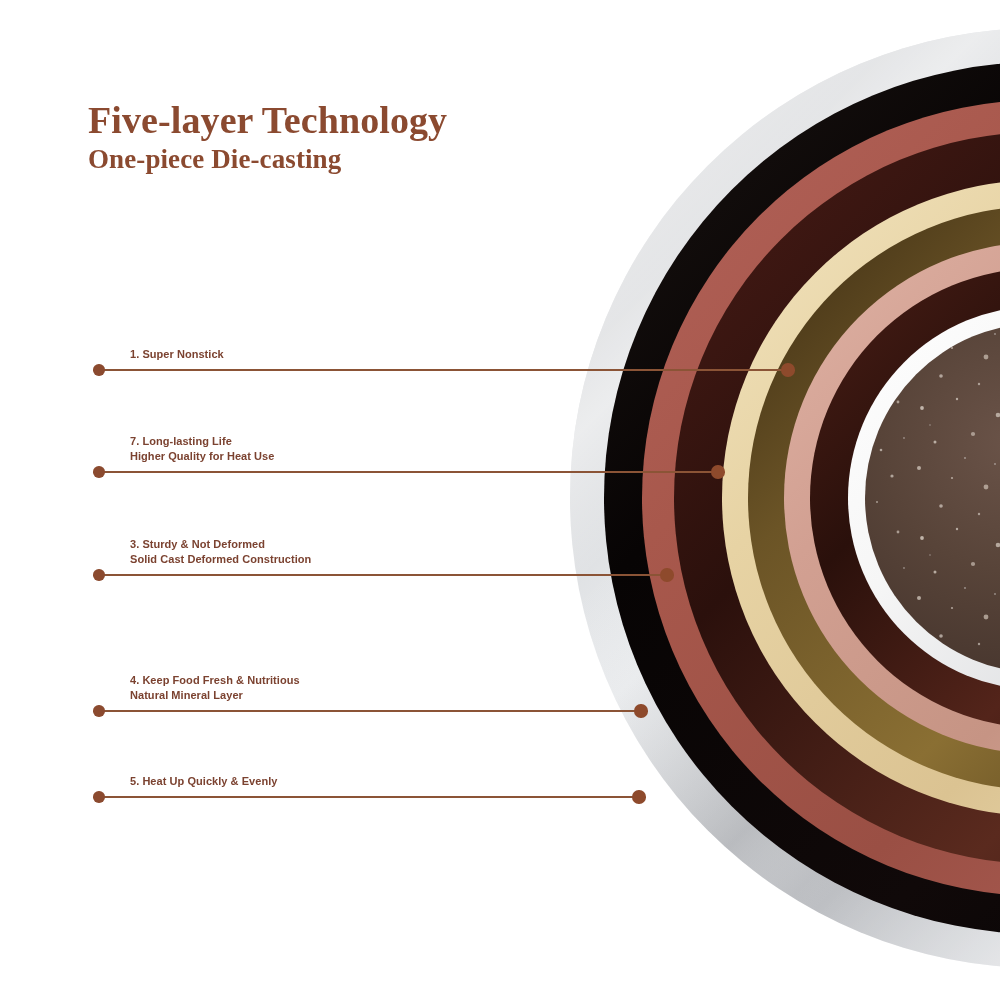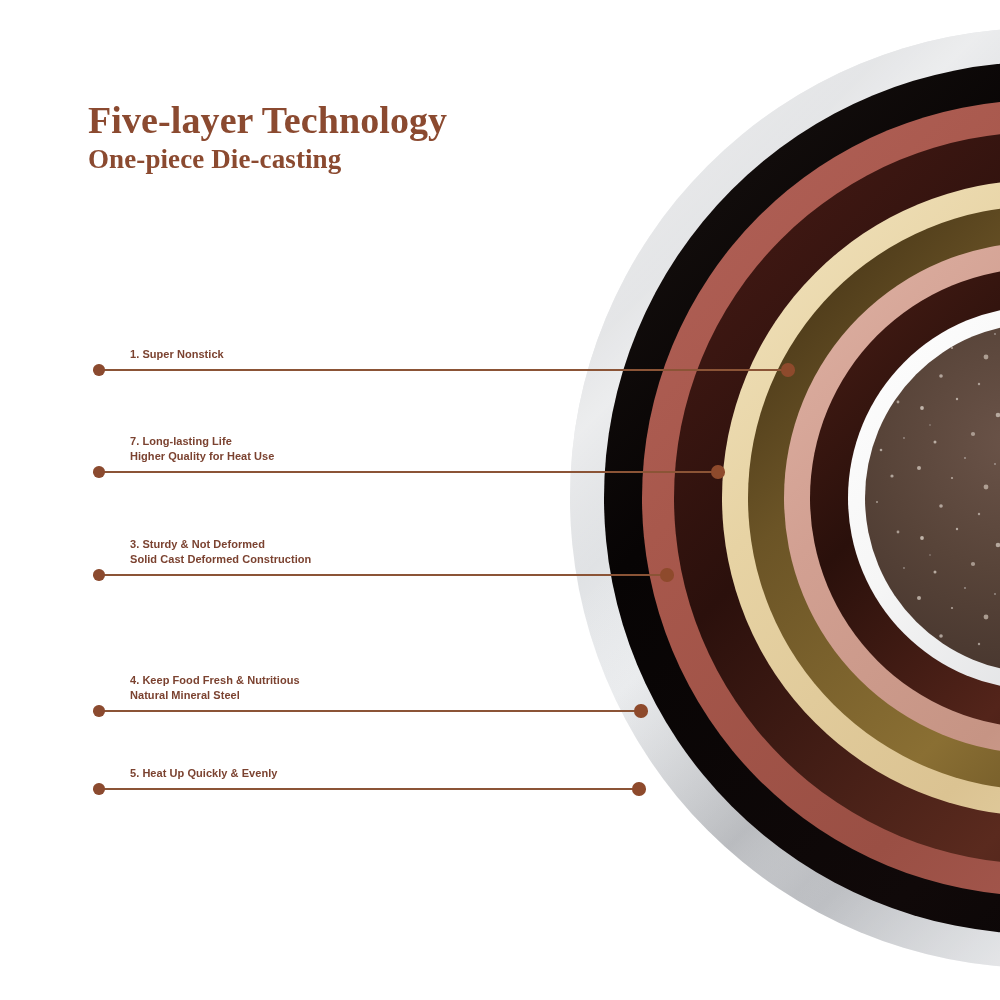--- a/index.html
+++ b/index.html
@@ -245,24 +245,24 @@
           <div class="t1">3. Sturdy &amp; Not Deformed</div>
           <div class="t2">Solid Cast Deformed Construction</div>
         </div>
       </div>
       <div class="callout" style="top: 0px; width: 1000px; height: 680px; margin-top: 32px;">
         <div class="rule" style="width: 542px; background: rgb(139, 84, 54);"></div>
         <div class="dot-left" style="background: rgb(139, 74, 47);"></div>
         <div class="dot-end" style="left: 634px;"></div>
         <div class="text">
           <div class="t1">4. Keep Food Fresh &amp; Nutritious</div>
-          <div class="t2">Natural Mineral Steel</div>
-        </div>
-      </div>
-      <div class="callout" style="top: 4px; width: 1000px; height: 786px;">
+          <div class="t2">Natural Mineral Layer</div>
+        </div>
+      </div>
+      <div class="callout" style="top: 12px; width: 1000px; height: 786px;">
         <div class="rule" style="width: 540px; background: rgb(139, 84, 54);"></div>
         <div class="dot-left" style="background: rgb(139, 74, 47);"></div>
         <div class="dot-end" style="left: 632px;"></div>
         <div class="text">
           <div class="t1">5. Heat Up Quickly &amp; Evenly</div>
         </div>
       </div>
     </div>
 
 </div>

